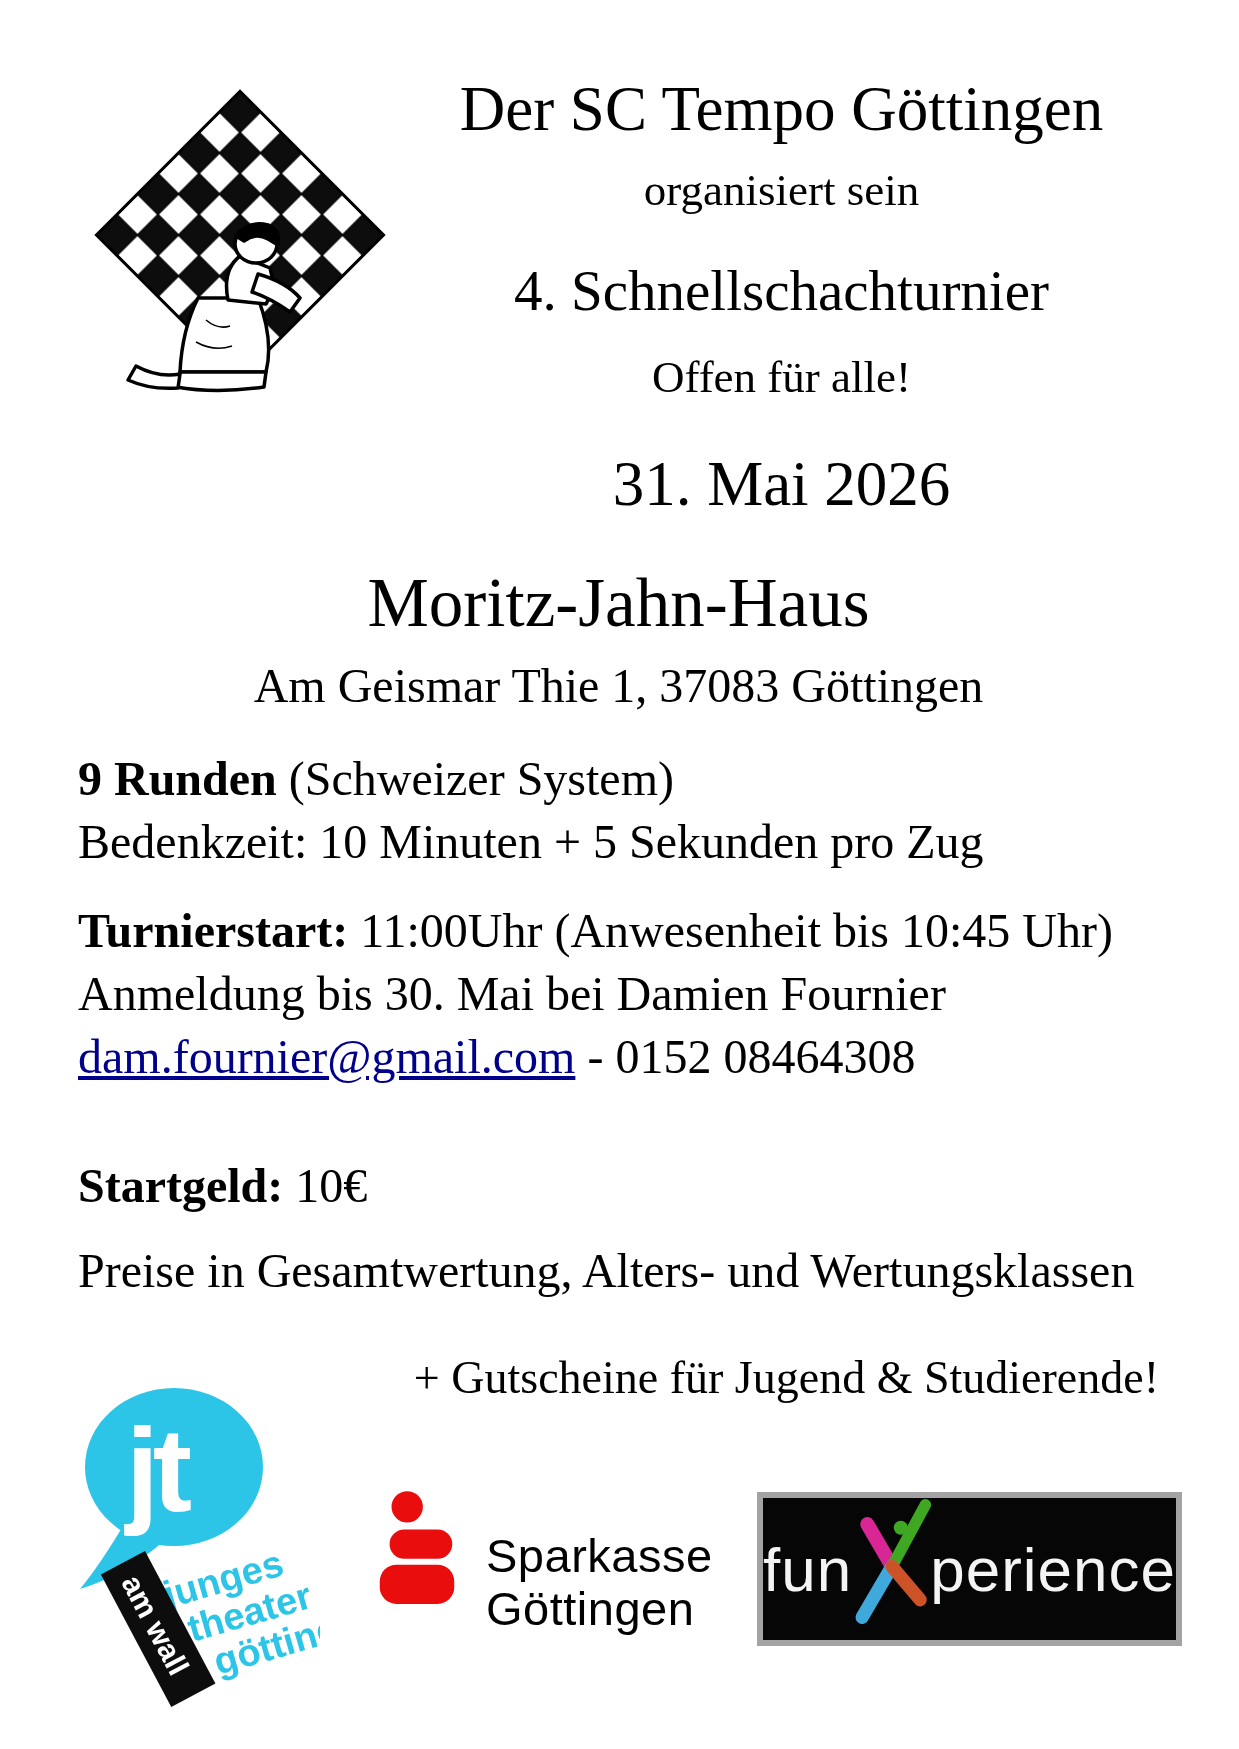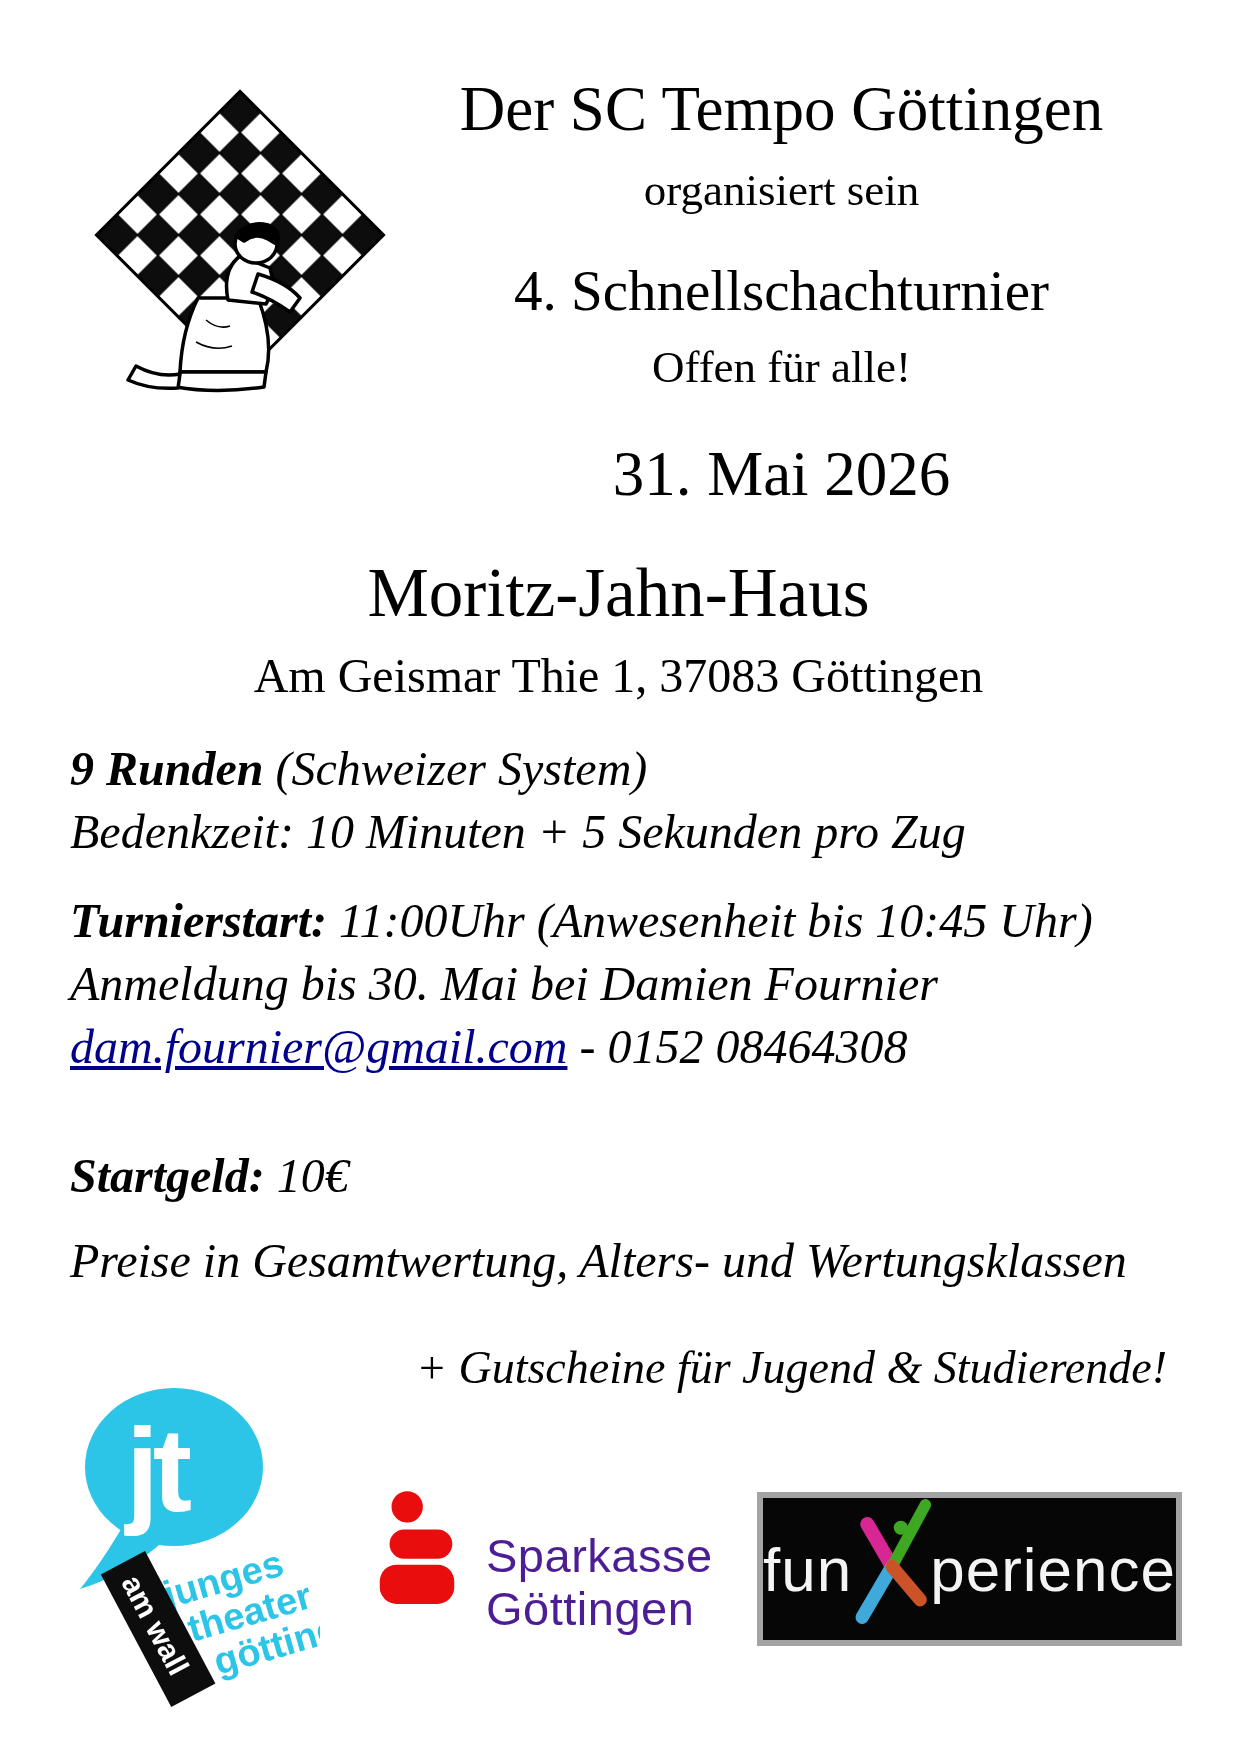--- a/index.html
+++ b/index.html
@@ -12,26 +12,26 @@
     color:#000;
     font-family:"Liberation Serif","DejaVu Serif",serif;
     overflow:hidden;
   }
   
   .logo-float{float:left;width:318px;height:440px;margin:30px 0 0 8px;}
   .title-block{text-align:center;}
   .t1{font-size:63px;line-height:1.25;margin:70px 0 0 0;}
   .t2{font-size:45px;line-height:1.2;margin:14px 0 0 0;}
   .t3{font-size:57px;line-height:1.25;margin:38px 0 0 0;}
-  .t4{font-size:45px;line-height:1.2;margin:14px 0 0 0;text-align:center;}
+  .t4{font-size:45px;line-height:1.2;margin:24px 0 0 0;text-align:center;}
   .t5{font-size:63px;line-height:1.3;margin:40px 0 0 0;}
   .venue{clear:left;text-align:center;}
   .venue-name{font-size:69px;line-height:1.3;margin:33px 0 0 0;}
   .venue-addr{font-size:48px;line-height:1.3;margin:6px 0 0 0;}
-  p.body{font-size:48px;line-height:1.32;margin:0;font-style:italic;}
+  p.body{font-size:48px;line-height:1.32;margin:8px;}
   .small{font-size:44px;line-height:1.3;}
   #p-rounds{margin-top:30px;}
   #p-start{margin-top:25px;}
   #p-fee{margin-top:65px;}
   #p-prize{margin-top:32px;}
   #p-classes{margin-top:22px;}
   #p-vouchers{font-size:46px;line-height:1.3;margin-top:46px;margin-left:170px;text-align:right;}
   b{font-weight:bold;}
   a.mail{text-decoration:underline;}
   
@@ -120,21 +120,21 @@
       </g>
     </svg>
   </div>
 
   <div class="spk-logo">
     <svg width="98" height="118" viewBox="0 0 100 120">
       <circle cx="40" cy="17" r="16" style="fill: rgb(233, 13, 13);"></circle>
       <rect x="22" y="40" width="64" height="30" rx="15" style="fill: rgb(233, 13, 13);"></rect>
       <rect x="12" y="76" width="76" height="40" rx="17" style="fill: rgb(233, 13, 13);"></rect>
     </svg>
-    <div class="spk-text" style="color: #4c1d95;">
+    <div class="spk-text" style="color: #000000;">
       <div>Sparkasse</div>
       <div>Göttingen</div>
     </div>
   </div>
 
   <div class="funx" style="background-color: rgb(6, 6, 6);">
     <span>fun</span>
     <svg width="100" height="148" viewBox="0 0 100 150">
       <g stroke-linecap="round" fill="none">
         <path d="M22 32 L50 80" stroke-width="16" style="stroke: rgb(217, 38, 149);"></path>

